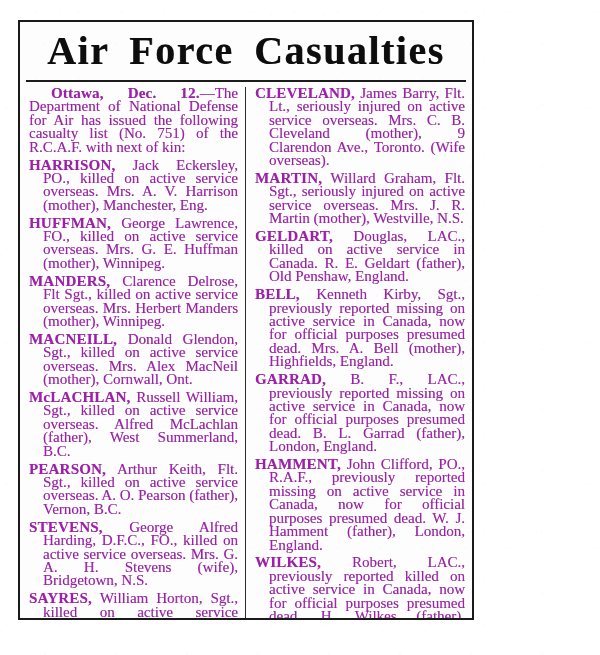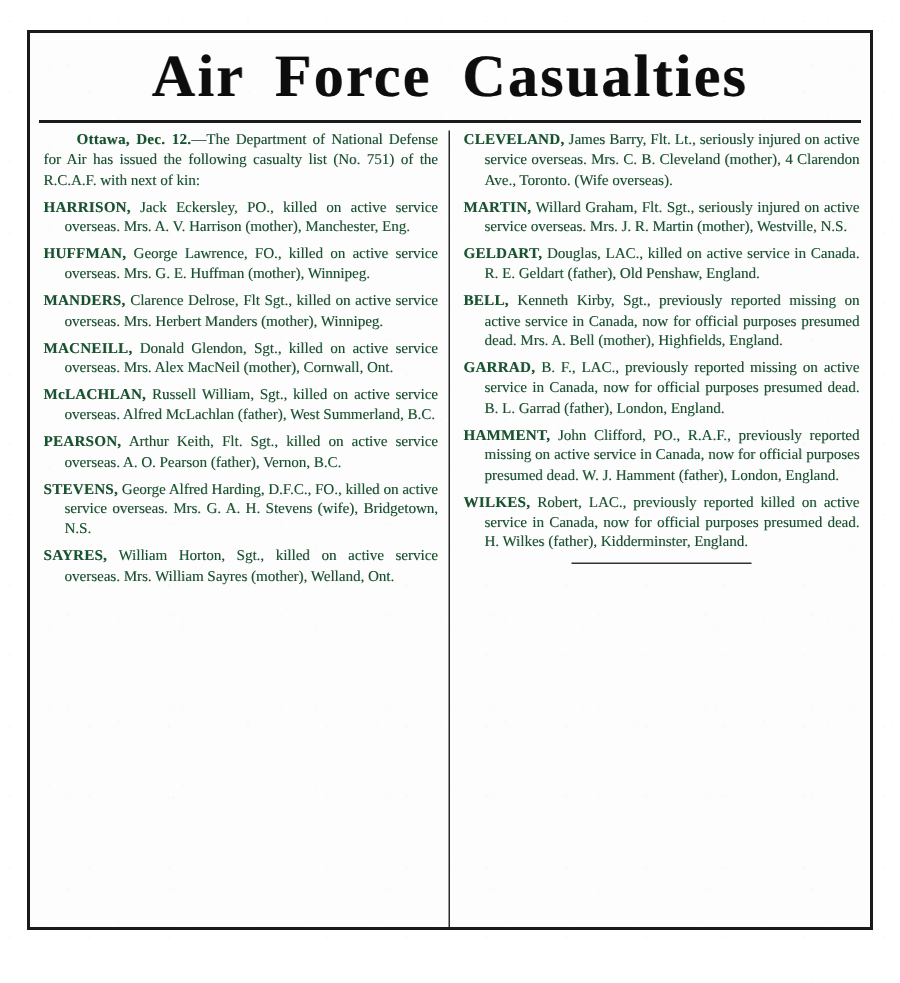--- a/index.html
+++ b/index.html
@@ -14,21 +14,21 @@
     font-family: "Liberation Serif", "DejaVu Serif", serif;
     color: #111111;
     position: relative;
   }
 
   
   #clipping {
     position: absolute;
     left: 18px;
     top: 20px;
-    width: 564px;
+    width: 456px;
     height: 600px;
     box-sizing: border-box;
     border: 2px solid #1a1a1a;
     border-top-width: 2px;
     background: #fdfdfd;
     overflow: hidden;
   }
 
   
   .headline-band {
@@ -67,26 +67,26 @@
     overflow: hidden;
   }
   .col-left {
     border-right: 1px solid #2a2a2a;
   }
   .col-right {
     padding-left: 9px;
   }
 
   .lede, .entry {
-    font-size: 10px;
+    font-size: 15px;
     line-height: 13.4px;
     text-align: justify;
     text-justify: inter-word;
     margin: 0 0 4.5px 0;
-    color: #14532d;
+    color: #a21caf;
     text-shadow: 0.35px 0 0 rgba(0,0,0,0.30);
   }
   .lede {
     text-indent: 22px;
   }
   .lede .dateline {
     font-weight: bold;
     letter-spacing: 0.2px;
   }
   .entry {
@@ -139,21 +139,21 @@
       <p class="entry"><span class="surname">HUFFMAN,</span><span> George Lawrence, FO., killed on active service overseas. Mrs. G. E. Huffman (mother), Winnipeg.</span></p>
       <p class="entry"><span class="surname">MANDERS,</span><span> Clarence Delrose, Flt Sgt., killed on active service overseas. Mrs. Herbert Manders (mother), Winnipeg.</span></p>
       <p class="entry"><span class="surname">MACNEILL,</span><span> Donald Glendon, Sgt., killed on active service overseas. Mrs. Alex MacNeil (mother), Cornwall, Ont.</span></p>
       <p class="entry"><span class="surname">McLACHLAN,</span><span> Russell William, Sgt., killed on active service overseas. Alfred McLachlan (father), West Summerland, B.C.</span></p>
       <p class="entry"><span class="surname">PEARSON,</span><span> Arthur Keith, Flt. Sgt., killed on active service overseas. A. O. Pearson (father), Vernon, B.C.</span></p>
       <p class="entry"><span class="surname">STEVENS,</span><span> George Alfred Harding, D.F.C., FO., killed on active service overseas. Mrs. G. A. H. Stevens (wife), Bridgetown, N.S.</span></p>
       <p class="entry"><span class="surname">SAYRES,</span><span> William Horton, Sgt., killed on active service overseas. Mrs. William Sayres (mother), Welland, Ont.</span></p>
     </div>
 
     <div class="col col-right">
-      <p class="entry"><span class="surname">CLEVELAND,</span><span> James Barry, Flt. Lt., seriously injured on active service overseas. Mrs. C. B. Cleveland (mother), 4 Clarendon Ave., Toronto. (Wife overseas).</span></p>
+      <p class="entry"><span class="surname">CLEVELAND,</span><span> James Barry, Flt. Lt., seriously injured on active service overseas. Mrs. C. B. Cleveland (mother), 9 Clarendon Ave., Toronto. (Wife overseas).</span></p>
       <p class="entry"><span class="surname">MARTIN,</span><span> Willard Graham, Flt. Sgt., seriously injured on active service overseas. Mrs. J. R. Martin (mother), Westville, N.S.</span></p>
       <p class="entry"><span class="surname">GELDART,</span><span> Douglas, LAC., killed on active service in Canada. R. E. Geldart (father), Old Penshaw, England.</span></p>
       <p class="entry"><span class="surname">BELL,</span><span> Kenneth Kirby, Sgt., previously reported missing on active service in Canada, now for official purposes presumed dead. Mrs. A. Bell (mother), Highfields, England.</span></p>
       <p class="entry"><span class="surname">GARRAD,</span><span> B. F., LAC., previously reported missing on active service in Canada, now for official purposes presumed dead. B. L. Garrad (father), London, England.</span></p>
       <p class="entry"><span class="surname">HAMMENT,</span><span> John Clifford, PO., R.A.F., previously reported missing on active service in Canada, now for official purposes presumed dead. W. J. Hamment (father), London, England.</span></p>
       <p class="entry"><span class="surname">WILKES,</span><span> Robert, LAC., previously reported killed on active service in Canada, now for official purposes presumed dead. H. Wilkes (father), Kidderminster, England.</span></p>
 
       <div class="end-rule"></div>
     </div>
 

